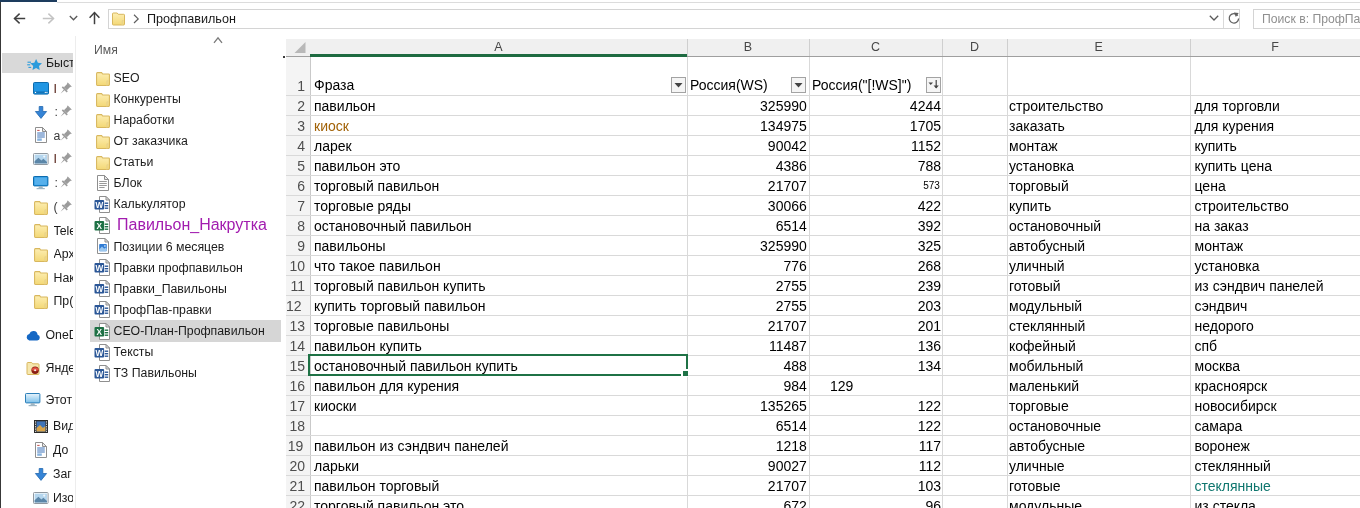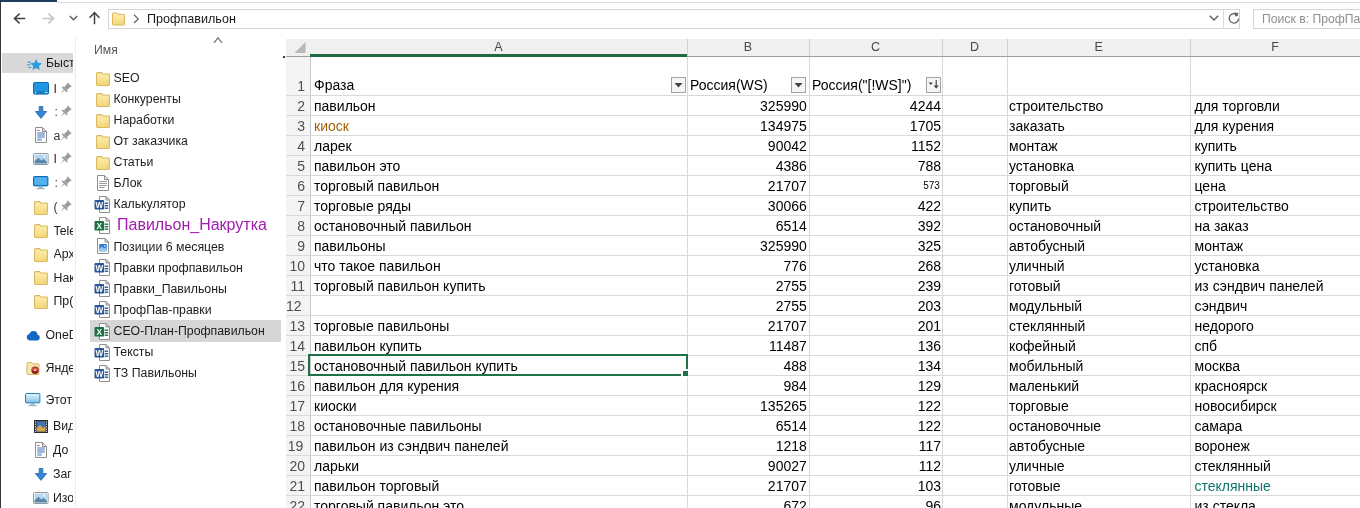--- a/index.html
+++ b/index.html
@@ -577,20 +577,21 @@
 <div class="ab" style="left:314px;top:255.5px;height:20px;line-height:20px;font-size:14px;color:#000;white-space:nowrap">что такое павильон</div>
 <div class="ab" style="left:700px;top:255.5px;width:106.8px;height:20px;line-height:20px;text-align:right;font-size:14px;color:#000">776</div>
 <div class="ab" style="left:830px;top:255.5px;width:111px;height:20px;line-height:20px;text-align:right;font-size:14px;color:#000">268</div>
 <div class="ab" style="left:1009px;top:255.5px;height:20px;line-height:20px;font-size:14px;color:#000;white-space:nowrap">уличный</div>
 <div class="ab" style="left:1194.5px;top:255.5px;height:20px;line-height:20px;font-size:14px;color:#000;white-space:nowrap">установка</div>
 <div class="ab" style="left:314px;top:275.5px;height:20px;line-height:20px;font-size:14px;color:#000;white-space:nowrap">торговый павильон купить</div>
 <div class="ab" style="left:700px;top:275.5px;width:106.8px;height:20px;line-height:20px;text-align:right;font-size:14px;color:#000">2755</div>
 <div class="ab" style="left:830px;top:275.5px;width:111px;height:20px;line-height:20px;text-align:right;font-size:14px;color:#000">239</div>
 <div class="ab" style="left:1009px;top:275.5px;height:20px;line-height:20px;font-size:14px;color:#000;white-space:nowrap">готовый</div>
 <div class="ab" style="left:1194.5px;top:275.5px;height:20px;line-height:20px;font-size:14px;color:#000;white-space:nowrap">из сэндвич панелей</div>
+<div class="ab" style="left:314px;top:295.5px;height:20px;line-height:20px;font-size:14px;color:#000;white-space:nowrap">купить торговый павильон</div>
 <div class="ab" style="left:700px;top:295.5px;width:106.8px;height:20px;line-height:20px;text-align:right;font-size:14px;color:#000">2755</div>
 <div class="ab" style="left:830px;top:295.5px;width:111px;height:20px;line-height:20px;text-align:right;font-size:14px;color:#000">203</div>
 <div class="ab" style="left:1009px;top:295.5px;height:20px;line-height:20px;font-size:14px;color:#000;white-space:nowrap">модульный</div>
 <div class="ab" style="left:1194.5px;top:295.5px;height:20px;line-height:20px;font-size:14px;color:#000;white-space:nowrap">сэндвич</div>
 <div class="ab" style="left:314px;top:315.5px;height:20px;line-height:20px;font-size:14px;color:#000;white-space:nowrap">торговые павильоны</div>
 <div class="ab" style="left:700px;top:315.5px;width:106.8px;height:20px;line-height:20px;text-align:right;font-size:14px;color:#000">21707</div>
 <div class="ab" style="left:830px;top:315.5px;width:111px;height:20px;line-height:20px;text-align:right;font-size:14px;color:#000">201</div>
 <div class="ab" style="left:1009px;top:315.5px;height:20px;line-height:20px;font-size:14px;color:#000;white-space:nowrap">стеклянный</div>
 <div class="ab" style="left:1194.5px;top:315.5px;height:20px;line-height:20px;font-size:14px;color:#000;white-space:nowrap">недорого</div>
 <div class="ab" style="left:314px;top:335.5px;height:20px;line-height:20px;font-size:14px;color:#000;white-space:nowrap">павильон купить</div>
@@ -598,29 +599,28 @@
 <div class="ab" style="left:830px;top:335.5px;width:111px;height:20px;line-height:20px;text-align:right;font-size:14px;color:#000">136</div>
 <div class="ab" style="left:1009px;top:335.5px;height:20px;line-height:20px;font-size:14px;color:#000;white-space:nowrap">кофейный</div>
 <div class="ab" style="left:1194.5px;top:335.5px;height:20px;line-height:20px;font-size:14px;color:#000;white-space:nowrap">спб</div>
 <div class="ab" style="left:314px;top:355.5px;height:20px;line-height:20px;font-size:14px;color:#000;white-space:nowrap">остановочный павильон купить</div>
 <div class="ab" style="left:700px;top:355.5px;width:106.8px;height:20px;line-height:20px;text-align:right;font-size:14px;color:#000">488</div>
 <div class="ab" style="left:830px;top:355.5px;width:111px;height:20px;line-height:20px;text-align:right;font-size:14px;color:#000">134</div>
 <div class="ab" style="left:1009px;top:355.5px;height:20px;line-height:20px;font-size:14px;color:#000;white-space:nowrap">мобильный</div>
 <div class="ab" style="left:1194.5px;top:355.5px;height:20px;line-height:20px;font-size:14px;color:#000;white-space:nowrap">москва</div>
 <div class="ab" style="left:314px;top:375.5px;height:20px;line-height:20px;font-size:14px;color:#000;white-space:nowrap">павильон для курения</div>
 <div class="ab" style="left:700px;top:375.5px;width:106.8px;height:20px;line-height:20px;text-align:right;font-size:14px;color:#000">984</div>
-<div class="ab" style="left:830px;top:375.5px;width:111px;height:20px;line-height:20px;text-align:right;font-size:14px;color:#000">129</div>
+<div class="ab" style="left:830px;top:375.5px;width:111px;height:20px;line-height:20px;text-align:left;font-size:14px;color:#000">129</div>
 <div class="ab" style="left:1009px;top:375.5px;height:20px;line-height:20px;font-size:14px;color:#000;white-space:nowrap">маленький</div>
 <div class="ab" style="left:1194.5px;top:375.5px;height:20px;line-height:20px;font-size:14px;color:#000;white-space:nowrap">красноярск</div>
 <div class="ab" style="left:314px;top:395.5px;height:20px;line-height:20px;font-size:14px;color:#000;white-space:nowrap">киоски</div>
 <div class="ab" style="left:700px;top:395.5px;width:106.8px;height:20px;line-height:20px;text-align:right;font-size:14px;color:#000">135265</div>
 <div class="ab" style="left:830px;top:395.5px;width:111px;height:20px;line-height:20px;text-align:right;font-size:14px;color:#000">122</div>
 <div class="ab" style="left:1009px;top:395.5px;height:20px;line-height:20px;font-size:14px;color:#000;white-space:nowrap">торговые</div>
 <div class="ab" style="left:1194.5px;top:395.5px;height:20px;line-height:20px;font-size:14px;color:#000;white-space:nowrap">новосибирск</div>
-<div class="ab" style="left:314px;top:415.5px;height:20px;line-height:20px;font-size:14px;color:#000;white-space:nowrap">остановочные павильоны</div>
 <div class="ab" style="left:700px;top:415.5px;width:106.8px;height:20px;line-height:20px;text-align:right;font-size:14px;color:#000">6514</div>
 <div class="ab" style="left:830px;top:415.5px;width:111px;height:20px;line-height:20px;text-align:right;font-size:14px;color:#000">122</div>
 <div class="ab" style="left:1009px;top:415.5px;height:20px;line-height:20px;font-size:14px;color:#000;white-space:nowrap">остановочные</div>
 <div class="ab" style="left:1194.5px;top:415.5px;height:20px;line-height:20px;font-size:14px;color:#000;white-space:nowrap">самара</div>
 <div class="ab" style="left:314px;top:435.5px;height:20px;line-height:20px;font-size:14px;color:#000;white-space:nowrap">павильон из сэндвич панелей</div>
 <div class="ab" style="left:700px;top:435.5px;width:106.8px;height:20px;line-height:20px;text-align:right;font-size:14px;color:#000">1218</div>
 <div class="ab" style="left:830px;top:435.5px;width:111px;height:20px;line-height:20px;text-align:right;font-size:14px;color:#000">117</div>
 <div class="ab" style="left:1009px;top:435.5px;height:20px;line-height:20px;font-size:14px;color:#000;white-space:nowrap">автобусные</div>
 <div class="ab" style="left:1194.5px;top:435.5px;height:20px;line-height:20px;font-size:14px;color:#000;white-space:nowrap">воронеж</div>
 <div class="ab" style="left:314px;top:455.5px;height:20px;line-height:20px;font-size:14px;color:#000;white-space:nowrap">ларьки</div>

